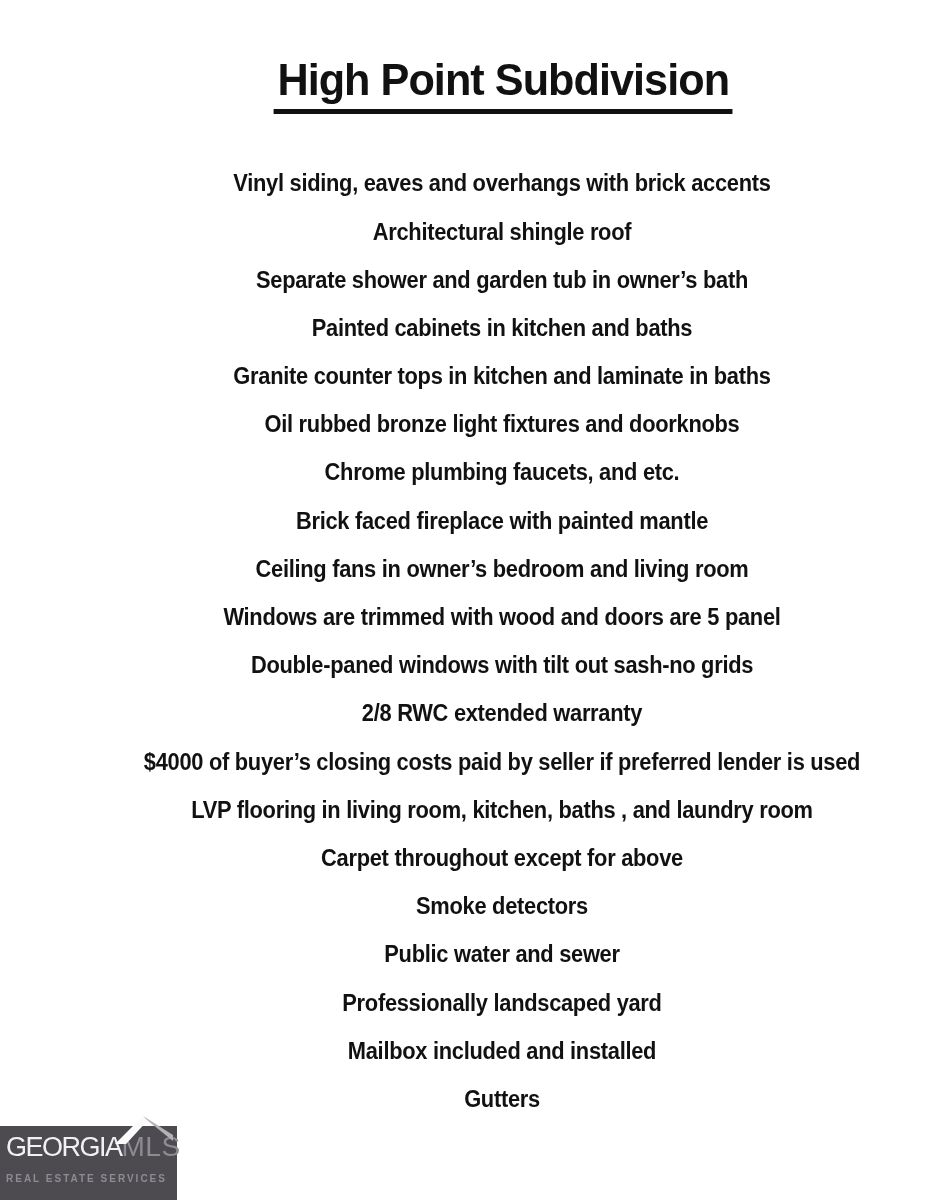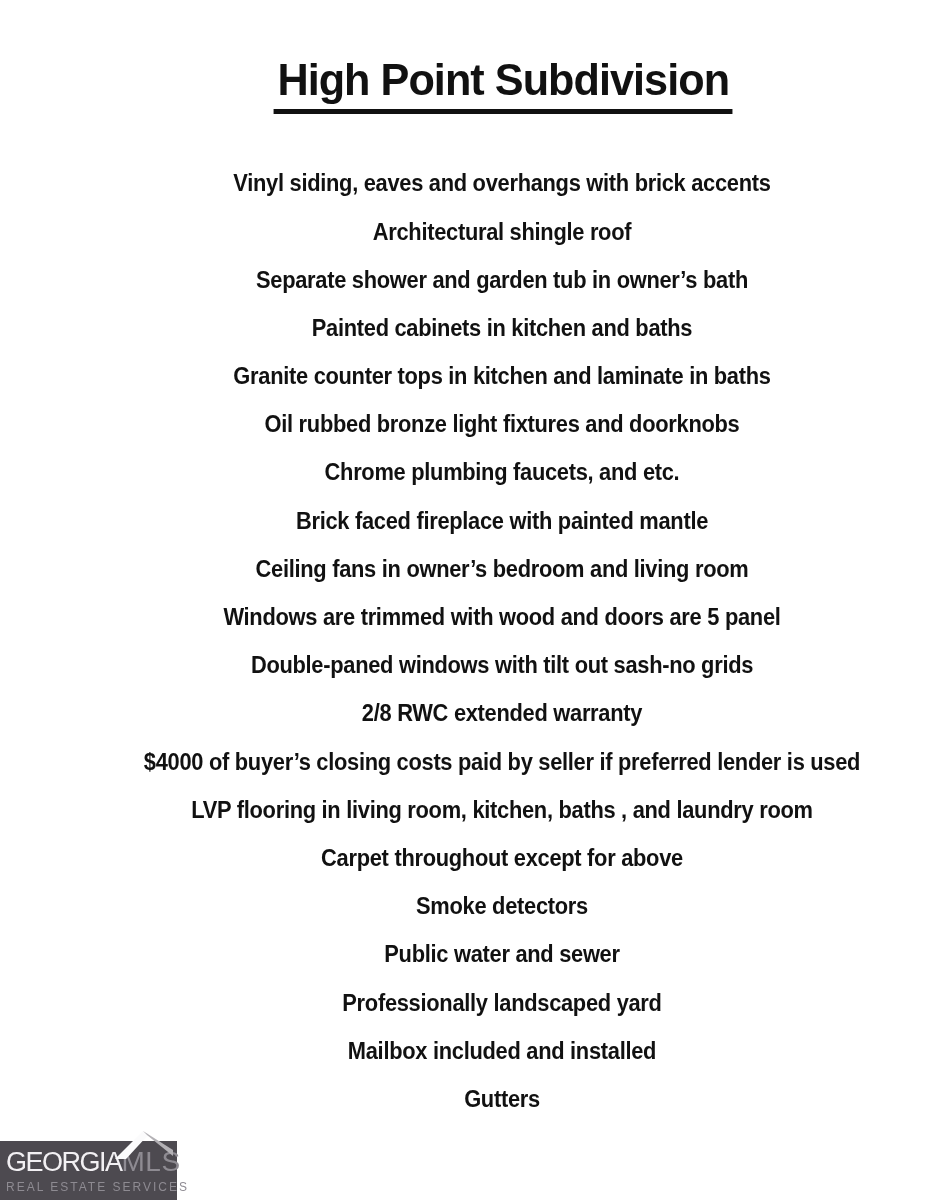--- a/index.html
+++ b/index.html
@@ -47,21 +47,21 @@
     letter-spacing: -0.3px;
     transform: scaleX(0.95);
     transform-origin: center;
     white-space: nowrap;
   }
   .logo {
     position: absolute;
     left: 0;
     bottom: 0;
     width: 177px;
-    height: 59px;
+    height: 74px;
     background: var(--logo-bg, #4d4a50);
     box-sizing: border-box;
     padding: 7px 0 0 6px;
   }
   .logo .roof {
     position: absolute;
     top: -10px;
     right: 4px;
     width: 70px;
     height: 28px;
@@ -76,23 +76,23 @@
     letter-spacing: -1.5px;
     color: var(--logo-primary, #f2f0f3);
   }
   .logo .mls {
     font-size: 28px;
     font-weight: 400;
     letter-spacing: 0.5px;
     color: var(--logo-secondary, #8e8b92);
   }
   .logo .tagline {
-    margin-top: 4px;
-    font-size: 12px;
-    font-weight: 400;
+    margin-top: 12px;
+    font-size: 10px;
+    font-weight: 700;
     letter-spacing: 2px;
     color: var(--logo-secondary, #8e8b92);
     white-space: nowrap;
   }
 </style>
 </head>
 <body>
 
 <div class="page">
 

